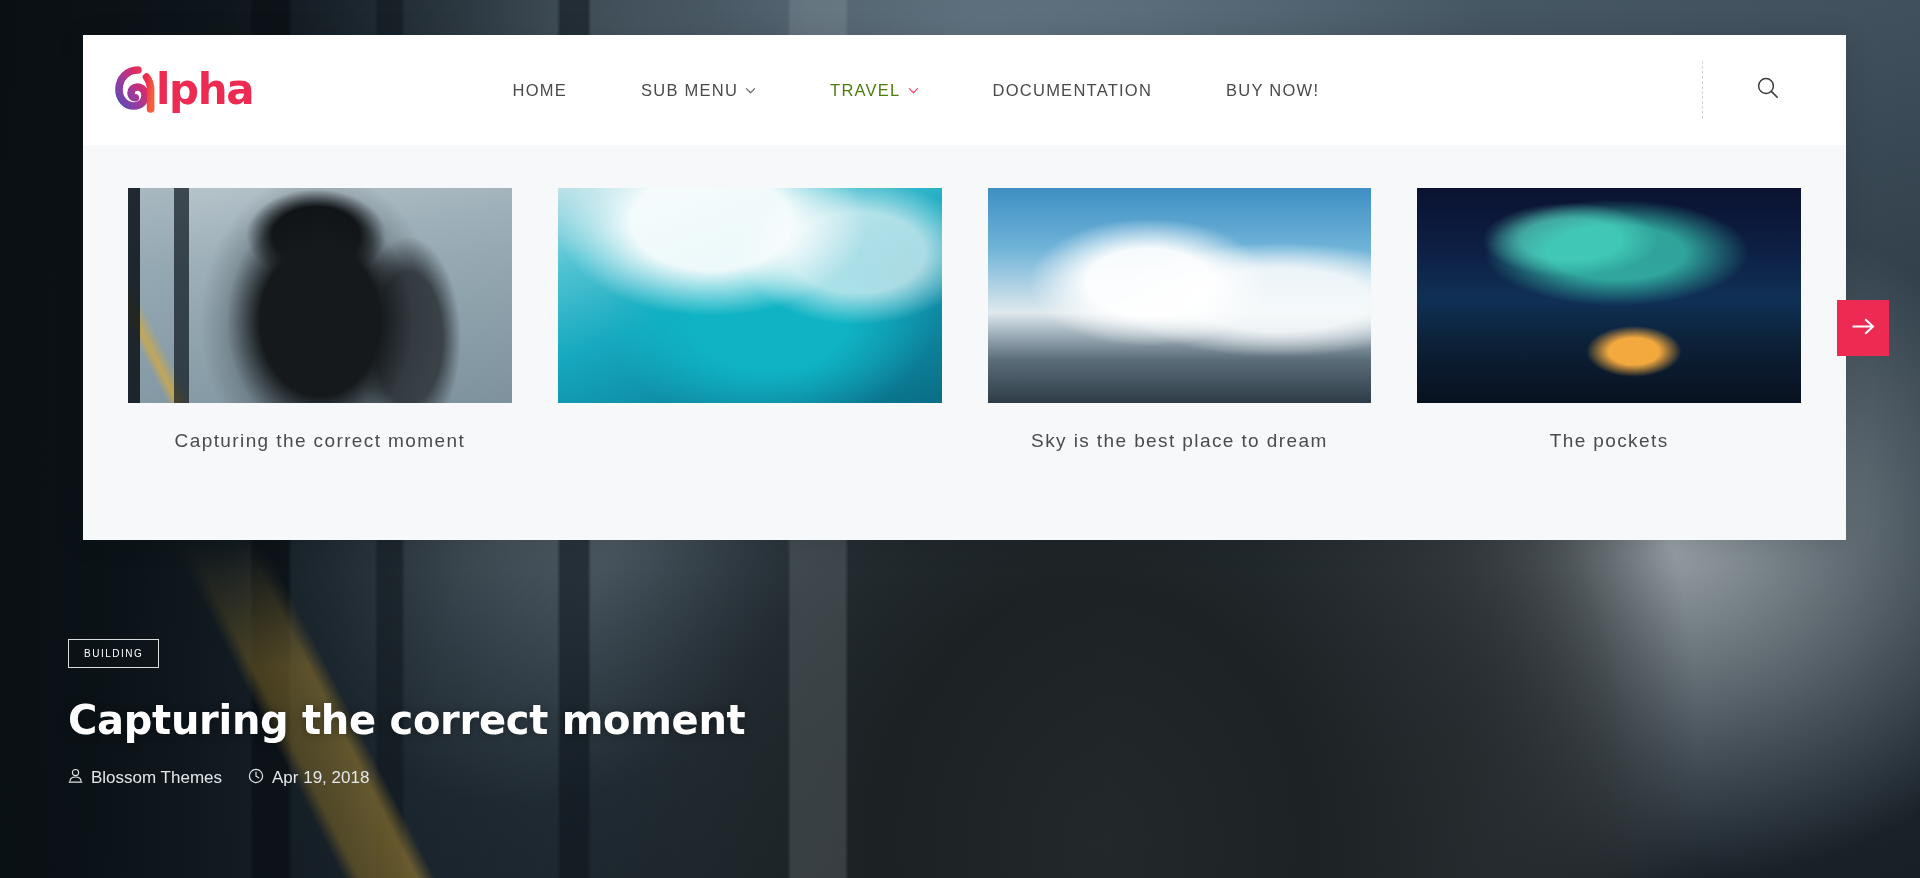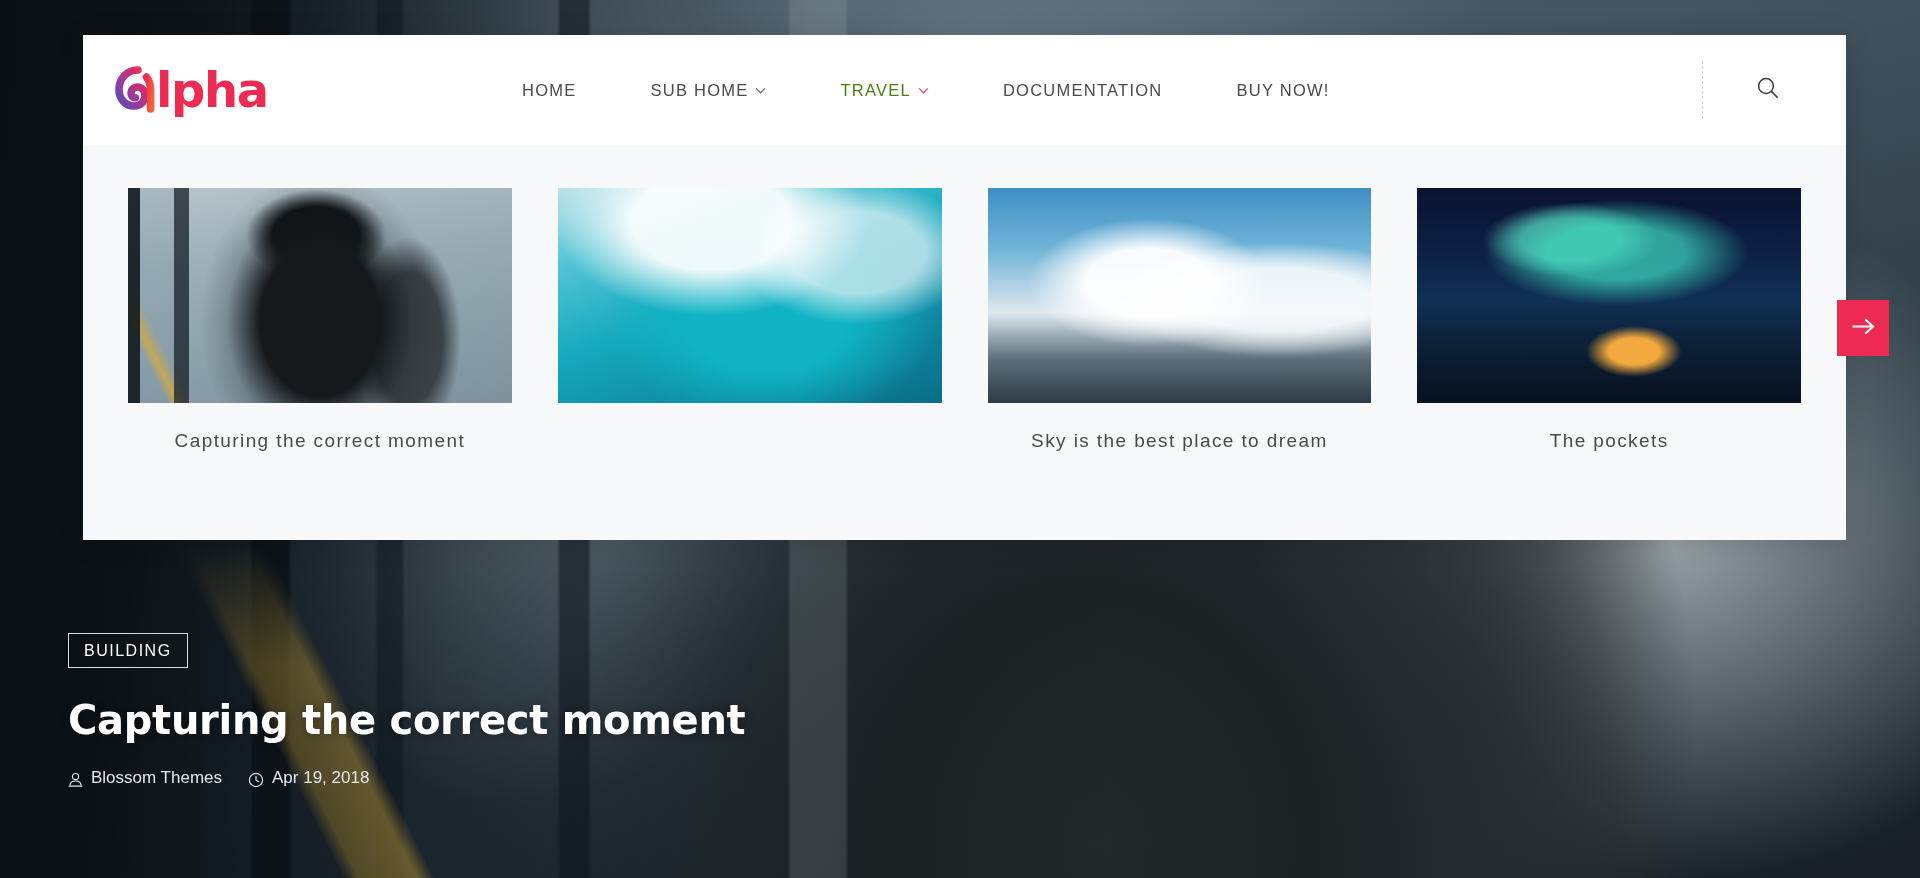--- a/index.html
+++ b/index.html
@@ -66,21 +66,21 @@
   .header {
     height:110px; display:flex; align-items:center; position:relative;
     background:#fff;
   }
   .logo {
     display:flex; align-items:center; margin-left:32px; height:100%;
     cursor:pointer; user-select:none;
   }
   .logo-mark { width:46px; height:52px; display:block; }
   .logo-word {
-    font-size:48px; font-weight:700; color:#ed2a52;
+    font-size:42px; font-weight:700; color:#ed2a52;
     letter-spacing:-1.4px; margin-left:-5px; line-height:1;
     font-family:"DejaVu Sans", sans-serif;
   }
 
   .nav {
     display:flex; align-items:center; gap:46px;
     margin:0 auto; padding-left:40px;
   }
   .nav-item {
     font-size:16.5px; letter-spacing:1.25px; color:#4a4a4a;
@@ -166,36 +166,36 @@
     cursor:pointer;
   }
 
   
   .hero-content {
     position:absolute; left:68px; bottom:0; width:760px;
     padding-bottom:90px; z-index:5;
   }
   .cat-badge {
     display:inline-block; border:1px solid rgba(255,255,255,.85);
-    color:#fff; font-size:16px; letter-spacing:1.5px;
+    color:#fff; font-size:10px; letter-spacing:1.5px;
     padding:9px 15px 8px; line-height:1;
     font-family:"Liberation Sans", sans-serif;
   }
   .hero-title {
     margin-top:28px; color:#fff; font-size:40px; font-weight:700;
     letter-spacing:-0.3px; line-height:1.2;
     font-family:"DejaVu Sans", sans-serif;
     text-shadow:0 1px 10px rgba(0,0,0,.35);
   }
   .hero-meta {
     margin-top:24px; display:flex; align-items:center; gap:26px;
     color:#e3e7ea; font-size:17px;
     font-family:"Liberation Sans", sans-serif;
   }
-  .meta-item { display:flex; align-items:flex-end; gap:8px; cursor:pointer; }
+  .meta-item { display:flex; align-items:flex-start; gap:8px; cursor:pointer; }
   .meta-item svg { display:block; }
 </style>
 </head>
 <body>
 
 <div class="hero-bg"></div>
 <div class="hero-scrim"></div>
 
 <div class="panel">
 
@@ -221,21 +221,21 @@
         </svg>
       </span>
       <span class="logo-word">lpha</span>
     </div>
 
     <nav class="nav">
       <div class="nav-item">
         <span>HOME</span>
       </div>
       <div class="nav-item">
-        <span>SUB HOME</span>
+        <span>SUB MENU</span>
         <span class="caret">
           <svg width="11" height="11" viewBox="0 0 12 12">
               <path d="M1.5 4 L6 8.5 L10.5 4" fill="none" stroke="#6a6a6a" stroke-width="1.3" stroke-linecap="round" stroke-linejoin="round"></path>
             </svg>
         </span>
       </div>
       <div class="nav-item active">
         <span>TRAVEL</span>
         <span class="caret">
           <svg width="11" height="11" viewBox="0 0 12 12">

